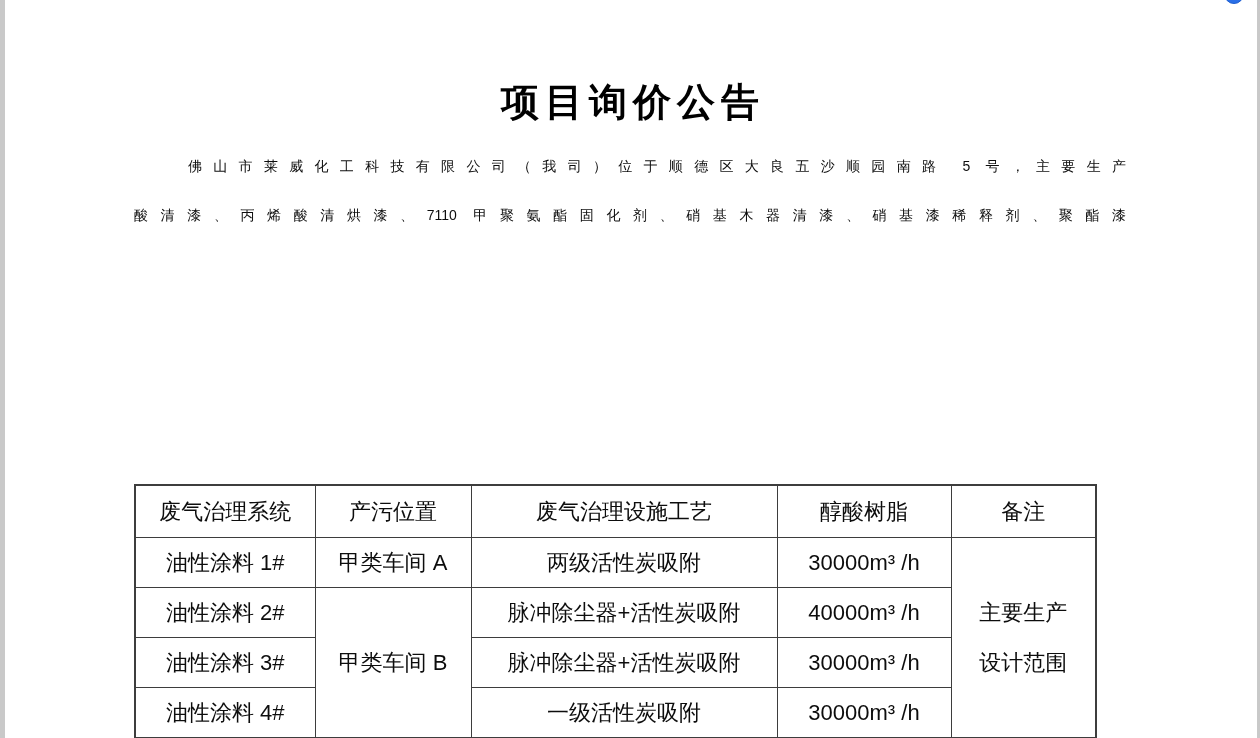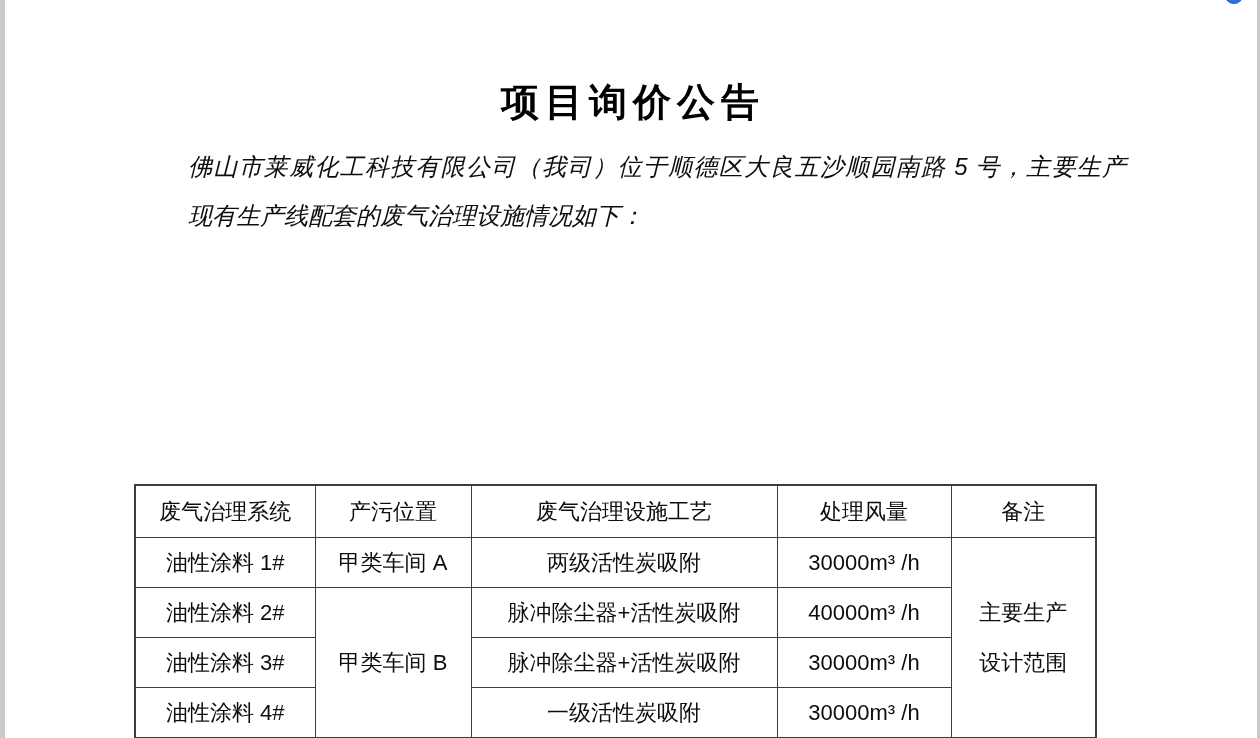--- a/index.html
+++ b/index.html
@@ -20,21 +20,21 @@
   .page{position:absolute;left:5px;top:0;width:1252px;height:738px;background:#ffffff;}
 
   .title{
     position:absolute;left:129px;top:76px;width:992px;margin:0;
     text-align:center;font-size:38px;line-height:52px;font-weight:700;
     letter-spacing:6px;text-indent:6px;color:#000;
   }
 
   .bodytext{position:absolute;left:129px;top:142px;width:992px;}
   .line{
-    height:49px;line-height:49px;font-size:24px;white-space:nowrap;color:#0d0d0d;font-style:italic;
+    height:49px;line-height:49px;font-size:14px;white-space:nowrap;color:#0d0d0d;
   }
   .line.just{white-space:normal;text-align:justify;text-align-last:justify;}
   .line.ind{text-indent:54px;}
 
   table.gas{
     position:absolute;left:129px;top:484px;
     border-collapse:collapse;table-layout:fixed;
     border:2px solid #3d3d3d;
   }
   table.gas th,table.gas td{
@@ -54,37 +54,37 @@
 <div class="viewer">
   <div class="edge left"></div>
   <div class="edge right"></div>
 
   <div class="page">
 
     <h1 class="title">项目询价公告</h1>
 
     <div class="bodytext">
       <div class="line just ind">佛山市莱威化工科技有限公司（我司）位于顺德区大良五沙顺园南路 5 号，主要生产</div>
-      <div class="line ind">现有生产线配套的废气治理设施情况如下：</div>
+      <div class="line just">酸清漆、丙烯酸清烘漆、7110 甲聚氨酯固化剂、硝基木器清漆、硝基漆稀释剂、聚酯漆</div>
     </div>
 
     <table class="gas">
       <colgroup>
         <col class="c1">
           <col class="c2">
           <col class="c3">
           <col class="c4">
           <col class="c5">
       </colgroup>
       <thead>
         <tr>
           <th>废气治理系统</th>
           <th>产污位置</th>
           <th>废气治理设施工艺</th>
-          <th>处理风量</th>
+          <th>醇酸树脂</th>
           <th>备注</th>
         </tr>
       </thead>
       <tbody>
         <tr>
           <td>油性涂料 1#</td>
           <td>甲类车间 A</td>
           <td>两级活性炭吸附</td>
           <td>30000m³ /h</td>
           <td class="note" rowspan="4">

